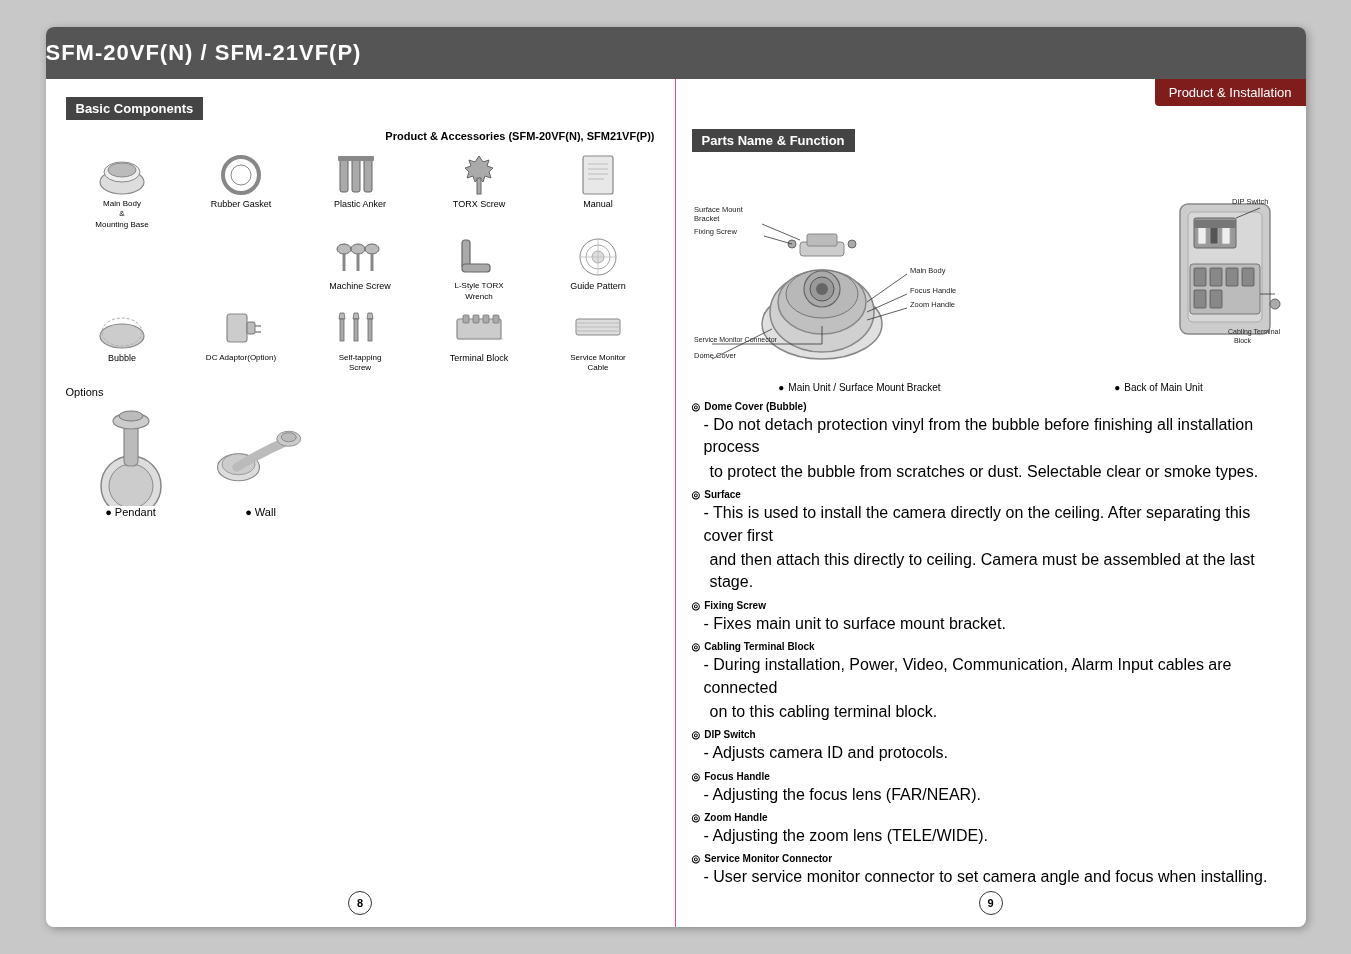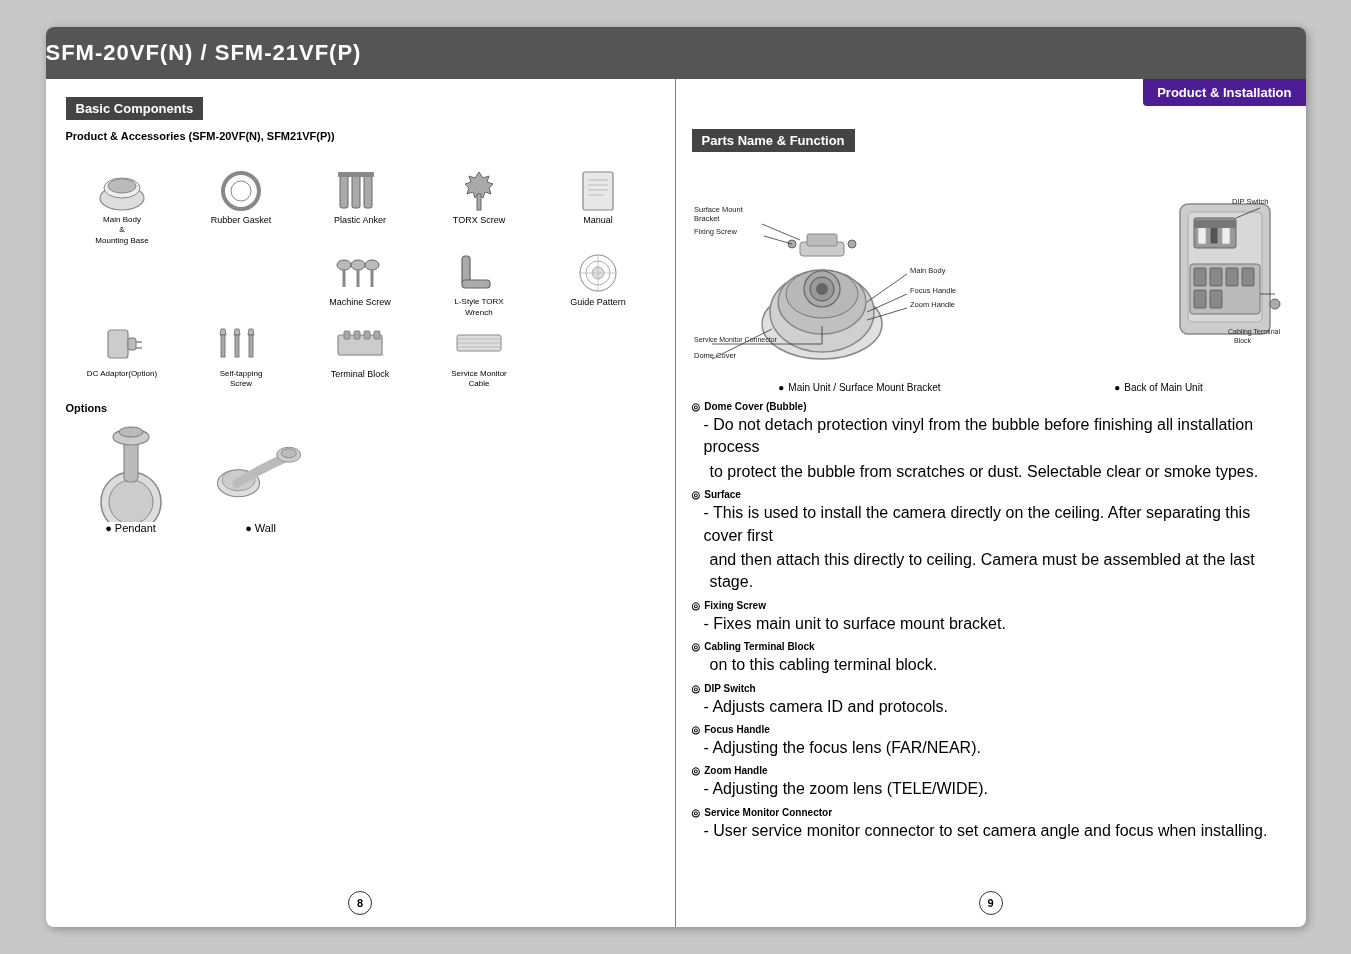--- a/index.html
+++ b/index.html
@@ -47,40 +47,41 @@
     .right-panel {
       width: 50%;
       padding: 10px 16px 10px 16px;
       position: relative;
       font-size: 11px;
     }
     .product-installation-badge {
       position: absolute;
       top: 0;
       right: 0;
-      background: #4c1d95;
+      background: #7f1d1d;
       color: white;
       font-size: 13px;
-      font-weight: bold;
+      font-weight: normal;
       padding: 6px 14px;
       border-bottom-left-radius: 4px;
     }
     .section-title {
       background: #444;
       color: white;
       font-size: 13px;
       font-weight: bold;
       padding: 4px 10px;
       display: inline-block;
       margin-bottom: 10px;
     }
     .subtitle {
       font-size: 11px;
       font-weight: bold;
-      margin-bottom: 28px;
+      margin-bottom: 12px;
+      text-align: right;
     }
     .components-grid {
       display: grid;
       grid-template-columns: repeat(5, 1fr);
       gap: 6px;
       margin-bottom: 12px;
     }
     .component-item {
       display: flex;
       flex-direction: column;
@@ -94,21 +95,21 @@
       height: 42px;
       display: flex;
       align-items: center;
       justify-content: center;
     }
     .options-section {
       margin-top: 8px;
     }
     .options-label {
       font-size: 11px;
-      font-weight: bold;
+      font-weight: normal;
       margin-bottom: 8px;
     }
     .options-row {
       display: flex;
       gap: 40px;
       align-items: flex-end;
       padding-left: 20px;
     }
     .option-item {
       display: flex;
@@ -291,20 +292,29 @@
               <circle cx="22" cy="21" r="18" fill="none" stroke="#888" stroke-width="1"></circle>
               <circle cx="22" cy="21" r="12" fill="none" stroke="#aaa" stroke-width="1"></circle>
               <circle cx="22" cy="21" r="6" fill="#ddd" stroke="#aaa" stroke-width="1"></circle>
               <line x1="22" y1="3" x2="22" y2="39" stroke="#bbb" stroke-width="0.8"></line>
               <line x1="4" y1="21" x2="40" y2="21" stroke="#bbb" stroke-width="0.8"></line>
             </svg>
           </div>
           <span>Guide Pattern</span>
         </div>
 
+        <div class="component-item">
+          <div class="component-icon">
+            <svg width="52" height="42" viewBox="0 0 52 42">
+              <ellipse cx="26" cy="28" rx="22" ry="12" fill="#ccc" stroke="#888" stroke-width="1.2"></ellipse>
+              <ellipse cx="26" cy="24" rx="20" ry="14" fill="none" stroke="#aaa" stroke-width="1" stroke-dasharray="3,2"></ellipse>
+            </svg>
+          </div>
+          <span>Bubble</span>
+        </div>
 
         <div class="component-item">
           <div class="component-icon">
             <svg width="44" height="42" viewBox="0 0 44 42">
               <rect x="8" y="6" width="20" height="28" rx="3" fill="#ccc" stroke="#888" stroke-width="1.2"></rect>
               <rect x="28" y="14" width="8" height="12" rx="2" fill="#bbb" stroke="#777" stroke-width="1"></rect>
               <line x1="36" y1="18" x2="42" y2="18" stroke="#888" stroke-width="1.5"></line>
               <line x1="36" y1="24" x2="42" y2="24" stroke="#888" stroke-width="1.5"></line>
             </svg>
           </div>
@@ -502,20 +512,21 @@
         <div class="section-bullet">
           <span style="font-size:10px;">◎</span>
           <span>Fixing Screw</span>
         </div>
         <div class="dash-item">- Fixes main unit to surface mount bracket.</div>
 
         <div class="section-bullet">
           <span style="font-size:10px;">◎</span>
           <span>Cabling Terminal Block</span>
         </div>
+        <div class="dash-item">- During installation, Power, Video, Communication, Alarm Input cables are connected</div>
         <div class="dash-item" style="padding-left:18px;">on to this cabling terminal block.</div>
 
         <div class="section-bullet">
           <span style="font-size:10px;">◎</span>
           <span>DIP Switch</span>
         </div>
         <div class="dash-item">- Adjusts camera ID and protocols.</div>
 
         <div class="section-bullet">
           <span style="font-size:10px;">◎</span>

